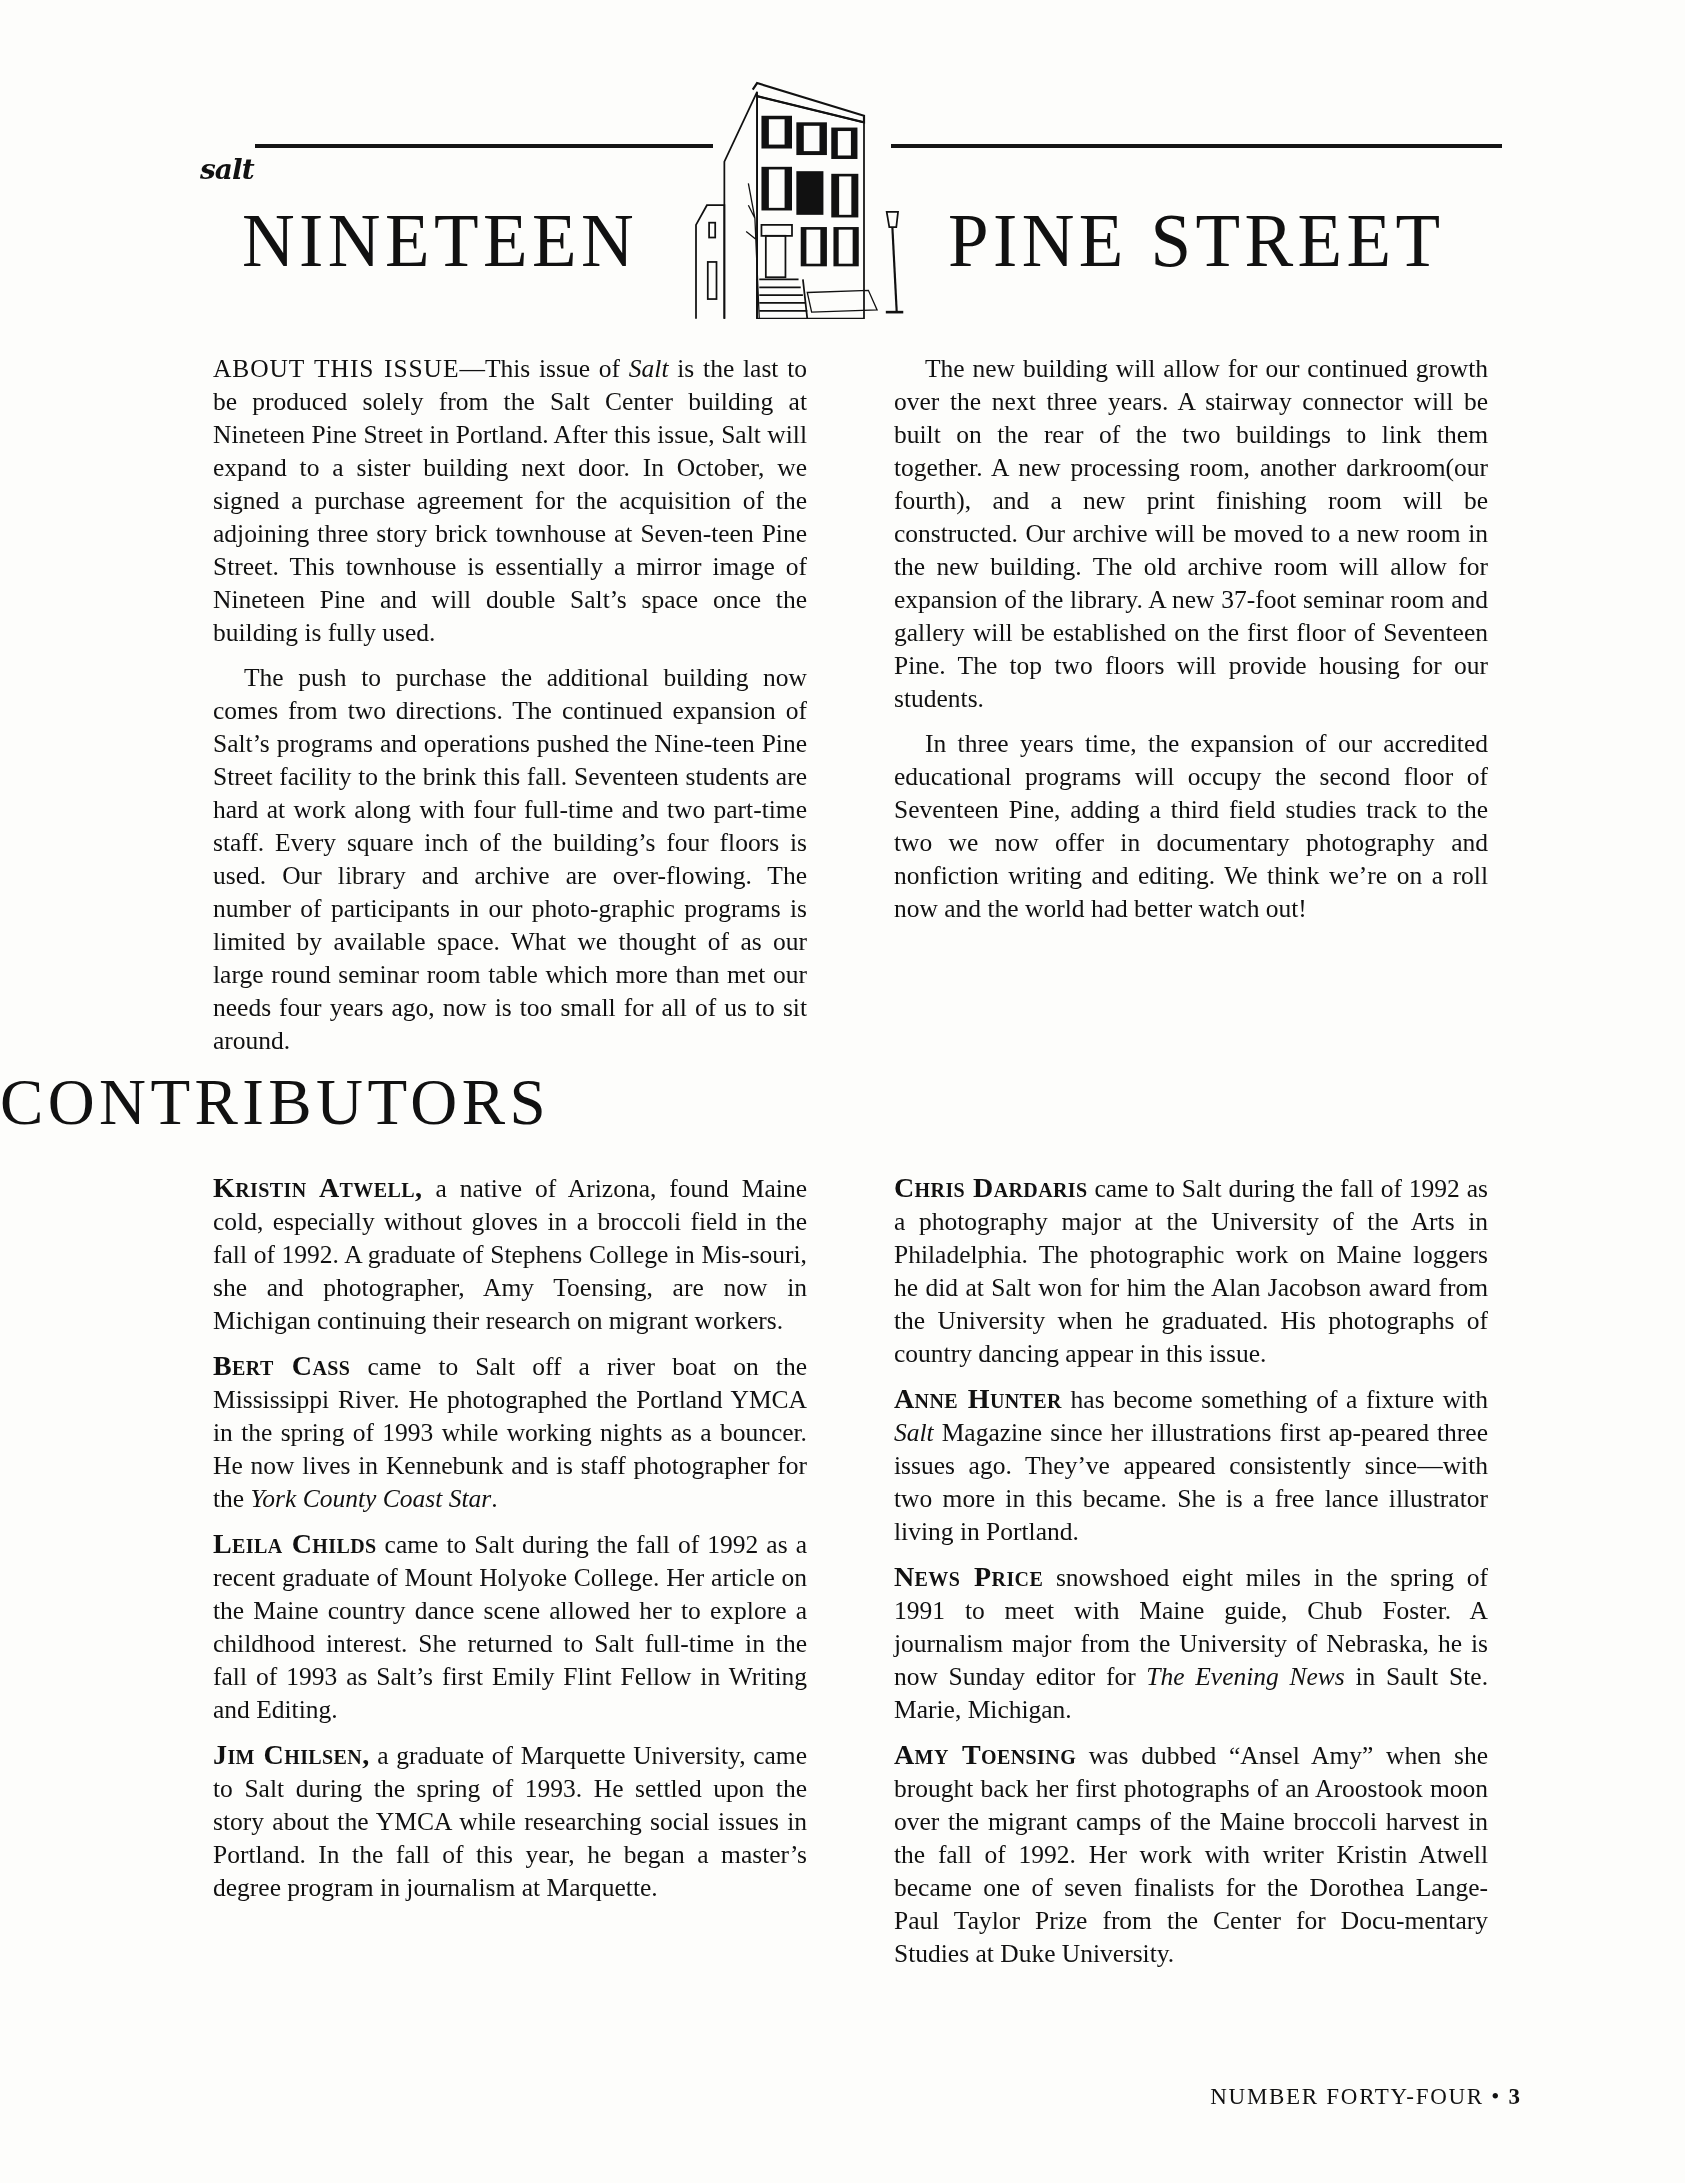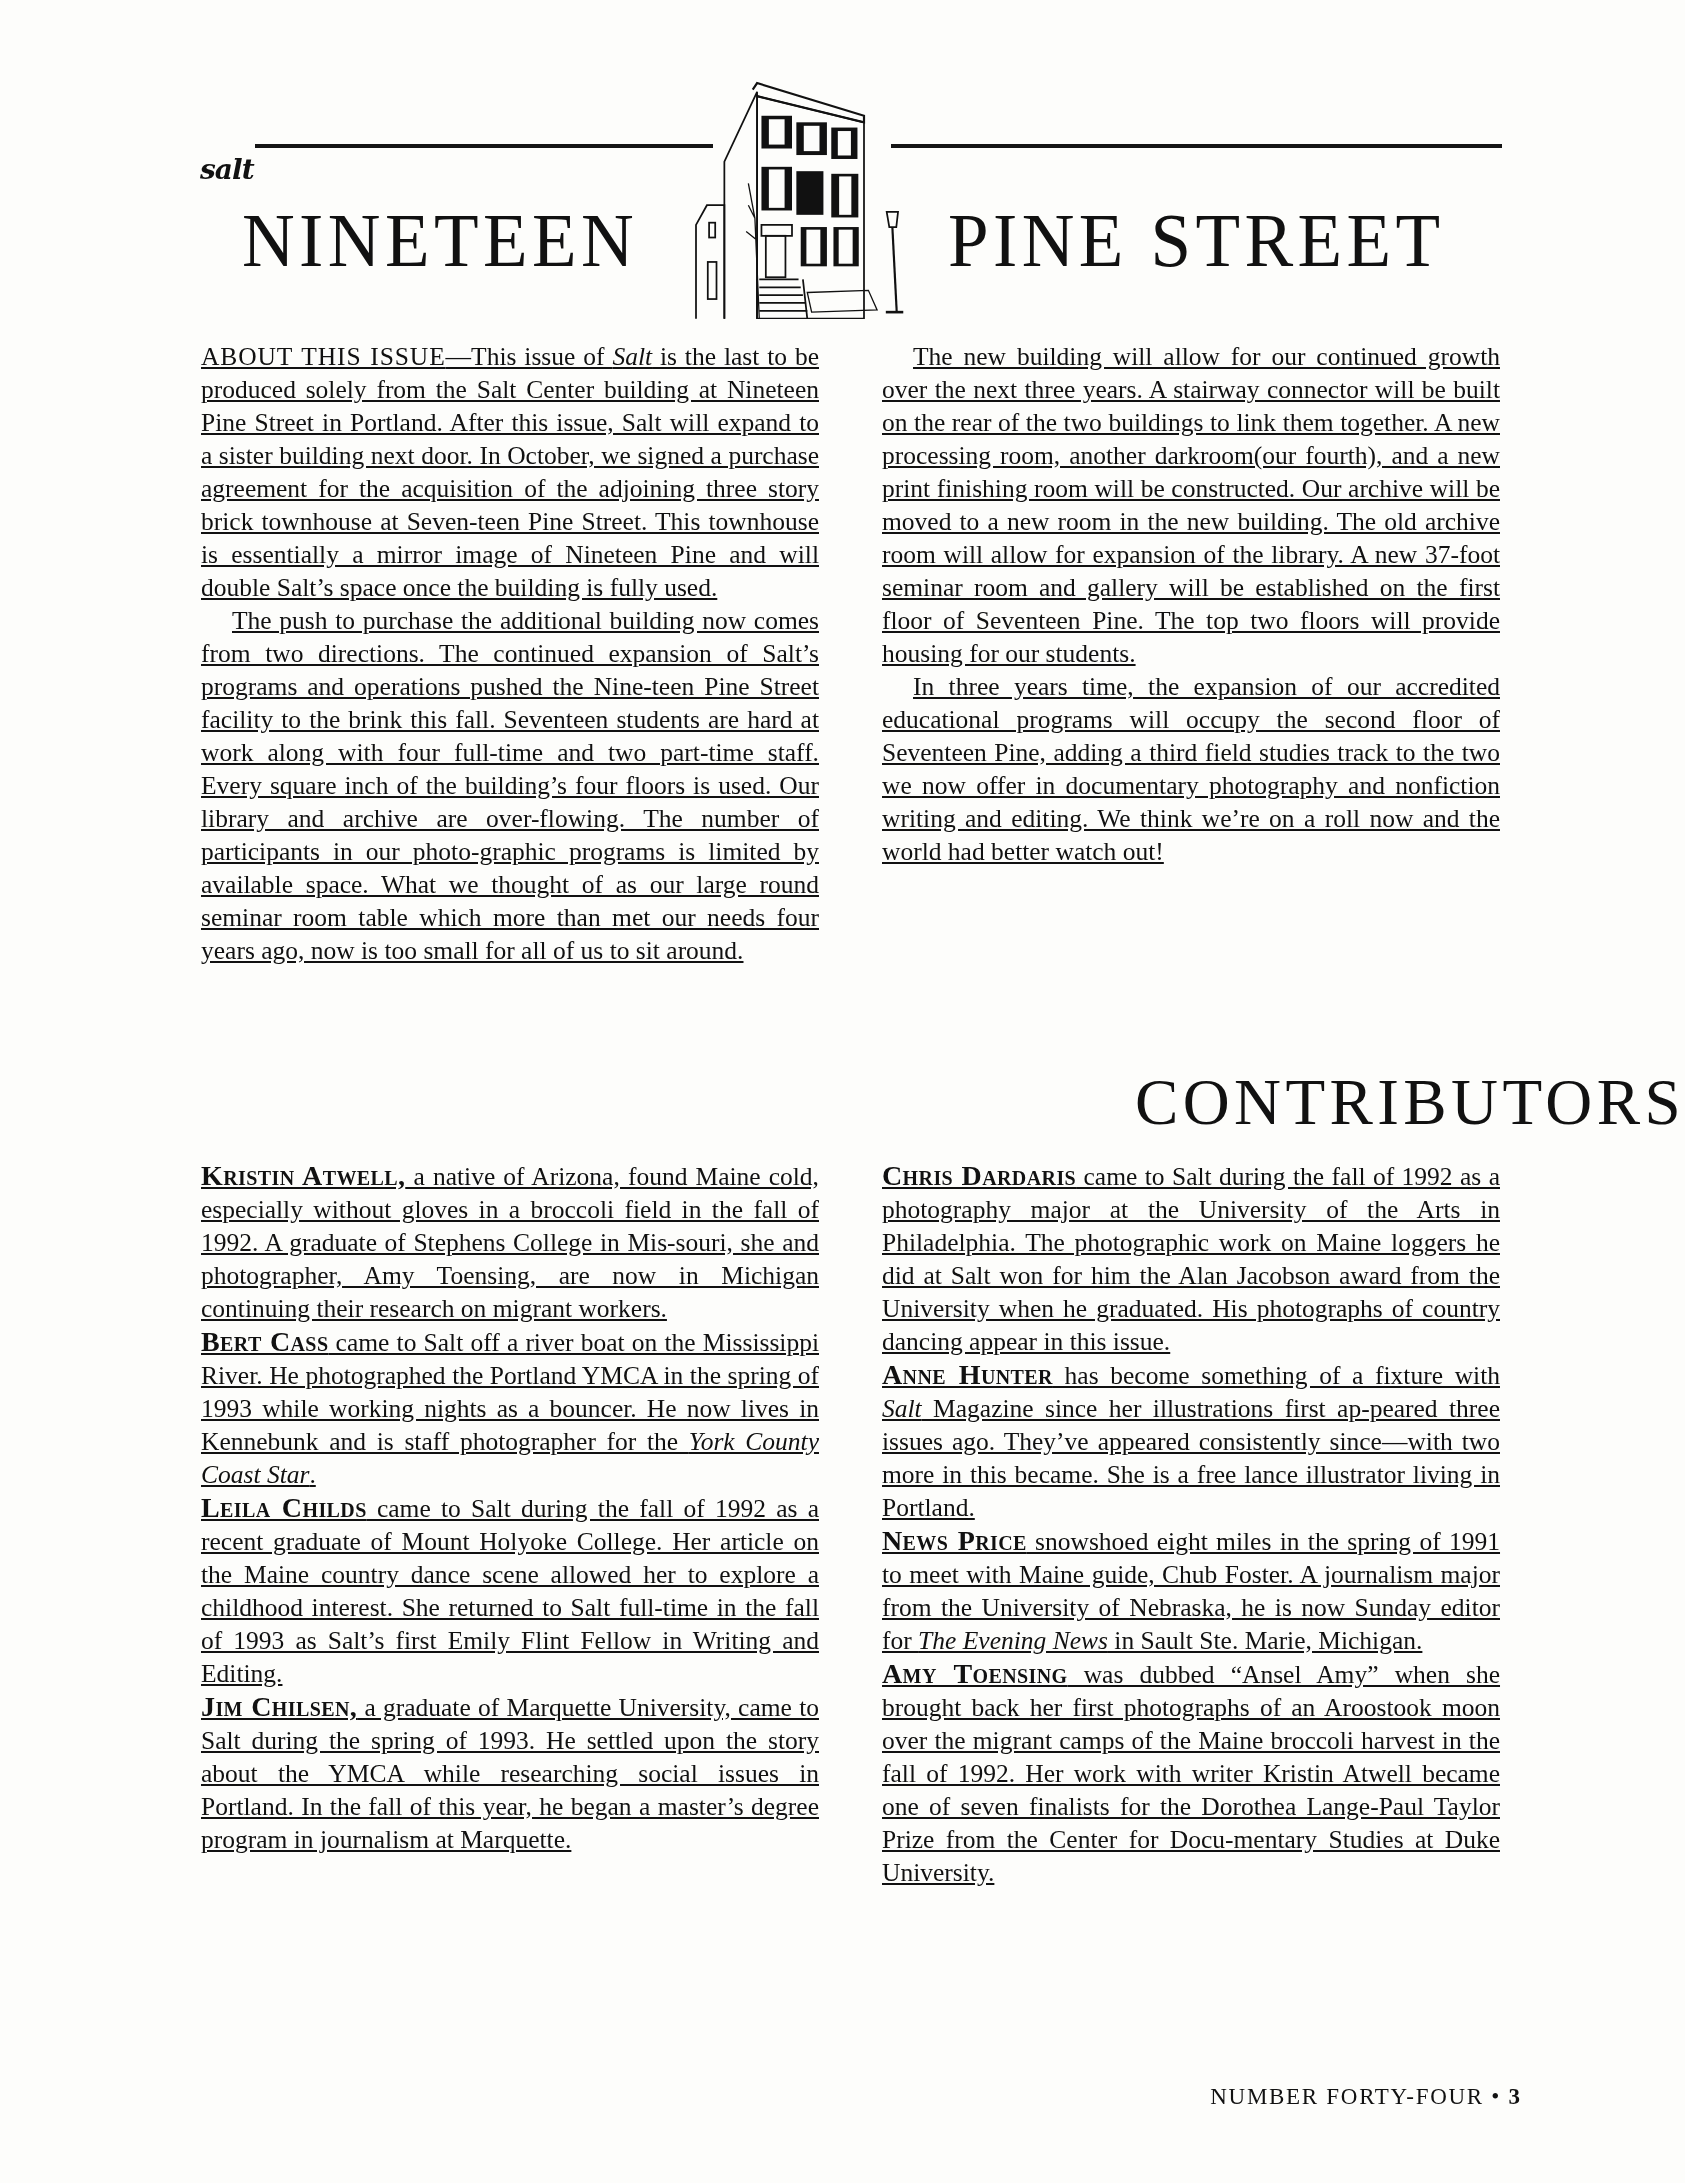--- a/index.html
+++ b/index.html
@@ -21,30 +21,30 @@
   .rule.right { left: 891px; top: 144px; width: 611px; }
   .title-word {
     position: absolute; top: 204px; font-size: 73px; letter-spacing: 4.4px;
     line-height: 1; font-weight: normal; margin: 0; transform: scaleY(1.05);
   }
   .title-left { left: 242px; }
   .title-right { left: 948px; }
   .building { position: absolute; left: 672px; top: 74px; width: 288px; height: 245px; }
 
   .col { position: absolute; width: 618px; font-size: 25.5px; line-height: 33px; text-align: justify; }
-  .col p { margin: 0; text-decoration: underline; }
+  .col p { margin: 12px; }
   .col p.indent { text-indent: 31px; }
   .col-l { left: 201px; }
   .col-r { left: 882px; }
   .about-l { top: 340px; }
   .about-r { top: 340px; }
   .lead { text-transform: uppercase; letter-spacing: 0.9px; }
 
   .section-title {
-    position: absolute; top: 1070px; left: 0; width: 1685px; text-align: right;
+    position: absolute; top: 1070px; left: 0; width: 1685px; text-align: left;
     font-size: 65px; letter-spacing: 4.4px; margin: 0; font-weight: normal; line-height: 1;
   }
   .contrib { margin: 0 0 33px 0; }
   .contrib .name { font-weight: bold; font-variant: small-caps; font-size: 28px; letter-spacing: 0.4px; }
   .contrib-l { top: 1159px; }
   .contrib-r { top: 1159px; }
   i { font-style: italic; }
 
   .folio {
     position: absolute; right: 165px; top: 2084px; font-size: 23px; letter-spacing: 1.7px; margin-left: 40px;

